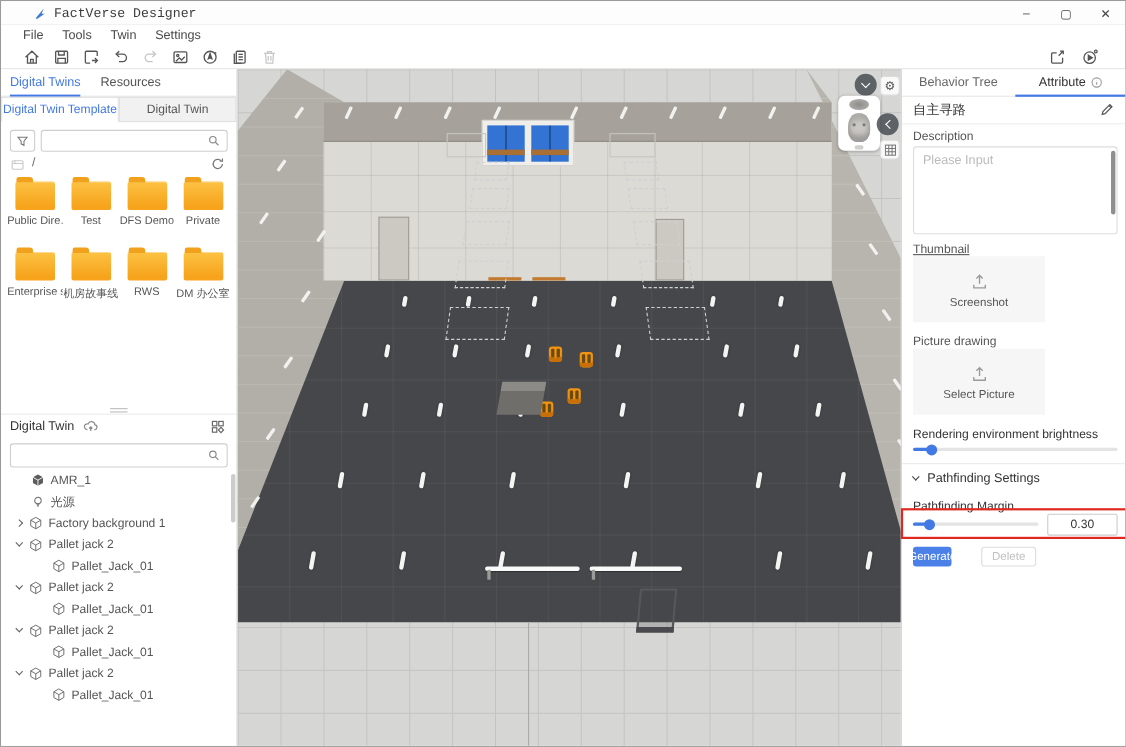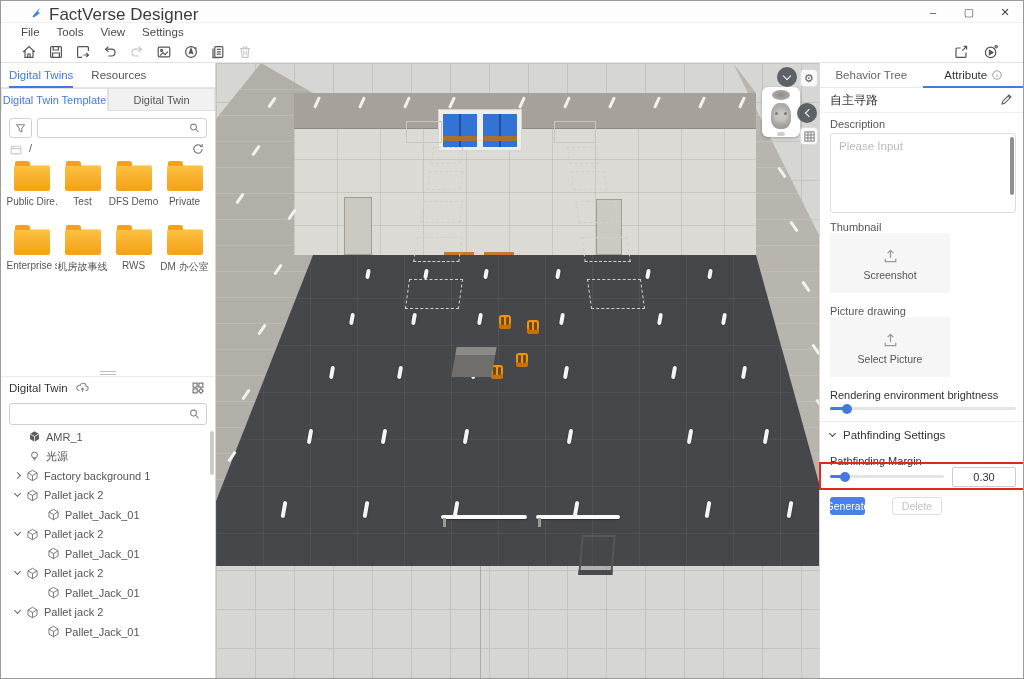--- a/index.html
+++ b/index.html
@@ -3,21 +3,21 @@
 <meta charset="utf-8">
 <style>
   html,body{margin:0;padding:0;background:#e8e8e8;}
   *{box-sizing:border-box;font-family:"Liberation Sans",sans-serif;}
   .window{position:relative;width:1024px;height:679px;background:#fff;border:1px solid #9a9a9a;overflow:hidden;}
   .abs{position:absolute;}
 
   
   .titlebar{left:0;top:0;width:100%;height:22px;background:#fdfdfd;border-bottom:1px solid #efefef;}
   .app-logo{left:29px;top:5px;width:13px;height:13px;}
-  .win-title{left:48px;top:4px;font-size:17px;color:#3c3c3c;}
+  .win-title{left:48px;top:4px;font-size:12px;color:#3c3c3c;font-family:Liberation Mono, monospace;}
   .win-controls{right:0;top:0;height:22px;display:flex;}
   .win-btn{width:36px;height:22px;display:flex;align-items:center;justify-content:center;font-size:11px;color:#444;}
   .menubar{left:0;top:22px;width:100%;height:18px;display:flex;align-items:center;padding-left:20px;gap:17px;background:#fff;}
   .menu-item{font-size:11.5px;color:#4a4a4a;}
   .toolbar{left:0;top:40px;width:100%;height:22px;background:#fff;border-bottom:1px solid #e2e2e2;display:flex;align-items:center;padding-left:19px;gap:10px;}
   .tool-btn{width:17px;height:17px;display:flex;align-items:center;justify-content:center;}
   .toolbar-right{position:absolute;right:24px;top:0;height:22px;display:flex;gap:13px;align-items:center;}
 
   
   .left-panel{left:0;top:62px;width:215px;height:617px;background:#fff;border-right:1px solid #d6d6d6;}
@@ -139,21 +139,21 @@
     <div class="abs win-controls">
       <div class="win-btn">–</div>
       <div class="win-btn">▢</div>
       <div class="win-btn">✕</div>
     </div>
   </div>
 
   <div class="abs menubar">
       <span class="menu-item">File</span>
       <span class="menu-item">Tools</span>
-      <span class="menu-item">View</span>
+      <span class="menu-item">Twin</span>
       <span class="menu-item">Settings</span>
     </div>
 
   <div class="abs toolbar">
     <div class="tool-btn">
         <svg viewBox="0 0 16 16" width="16" height="16" fill="none" stroke="#555" stroke-width="1.2">
           <path d="M2.2 8 8 2.6 13.8 8M4 7v6.4h8V7M6.8 13.4V10h2.4v3.4"></path>
         </svg>
       </div>
     <div class="tool-btn">
@@ -553,21 +553,21 @@
       <svg viewBox="0 0 16 16" width="14" height="14" fill="none" stroke="#555" stroke-width="1.2">
           <path d="M3.4 12.6l.8-3 7.2-7.2 2.2 2.2-7.2 7.2-3 .8Z"></path>
           <path d="M10.4 3.4l2.2 2.2"></path>
         </svg>
     </div>
     <span class="rp-label" style="left:10px;top:55px;">Description</span>
     <div class="abs desc-wrap">
       <textarea placeholder="Please Input" style=""></textarea>
       <div class="desc-scroll"></div>
     </div>
-    <span class="rp-label" style="left:10px;top:158px;">Thumbnail</span>
+    <span class="rp-label" style="left:10px;top:158px;text-decoration:underline;">Thumbnail</span>
     <div class="upload-box" style="left:10px;top:170px;">
       <svg viewBox="0 0 20 20" width="19" height="19" fill="none" stroke="#9a9a9a" stroke-width="1.3">
           <path d="M4.5 13.5v3h11v-3M10 4.5v8M7 7.5 10 4.5l3 3"></path>
         </svg>
       <span>Screenshot</span>
     </div>
     <span class="rp-label" style="left:10px;top:242px;">Picture drawing</span>
     <div class="upload-box" style="left:10px;top:254px;">
       <svg viewBox="0 0 20 20" width="19" height="19" fill="none" stroke="#9a9a9a" stroke-width="1.3">
           <path d="M4.5 13.5v3h11v-3M10 4.5v8M7 7.5 10 4.5l3 3"></path>

